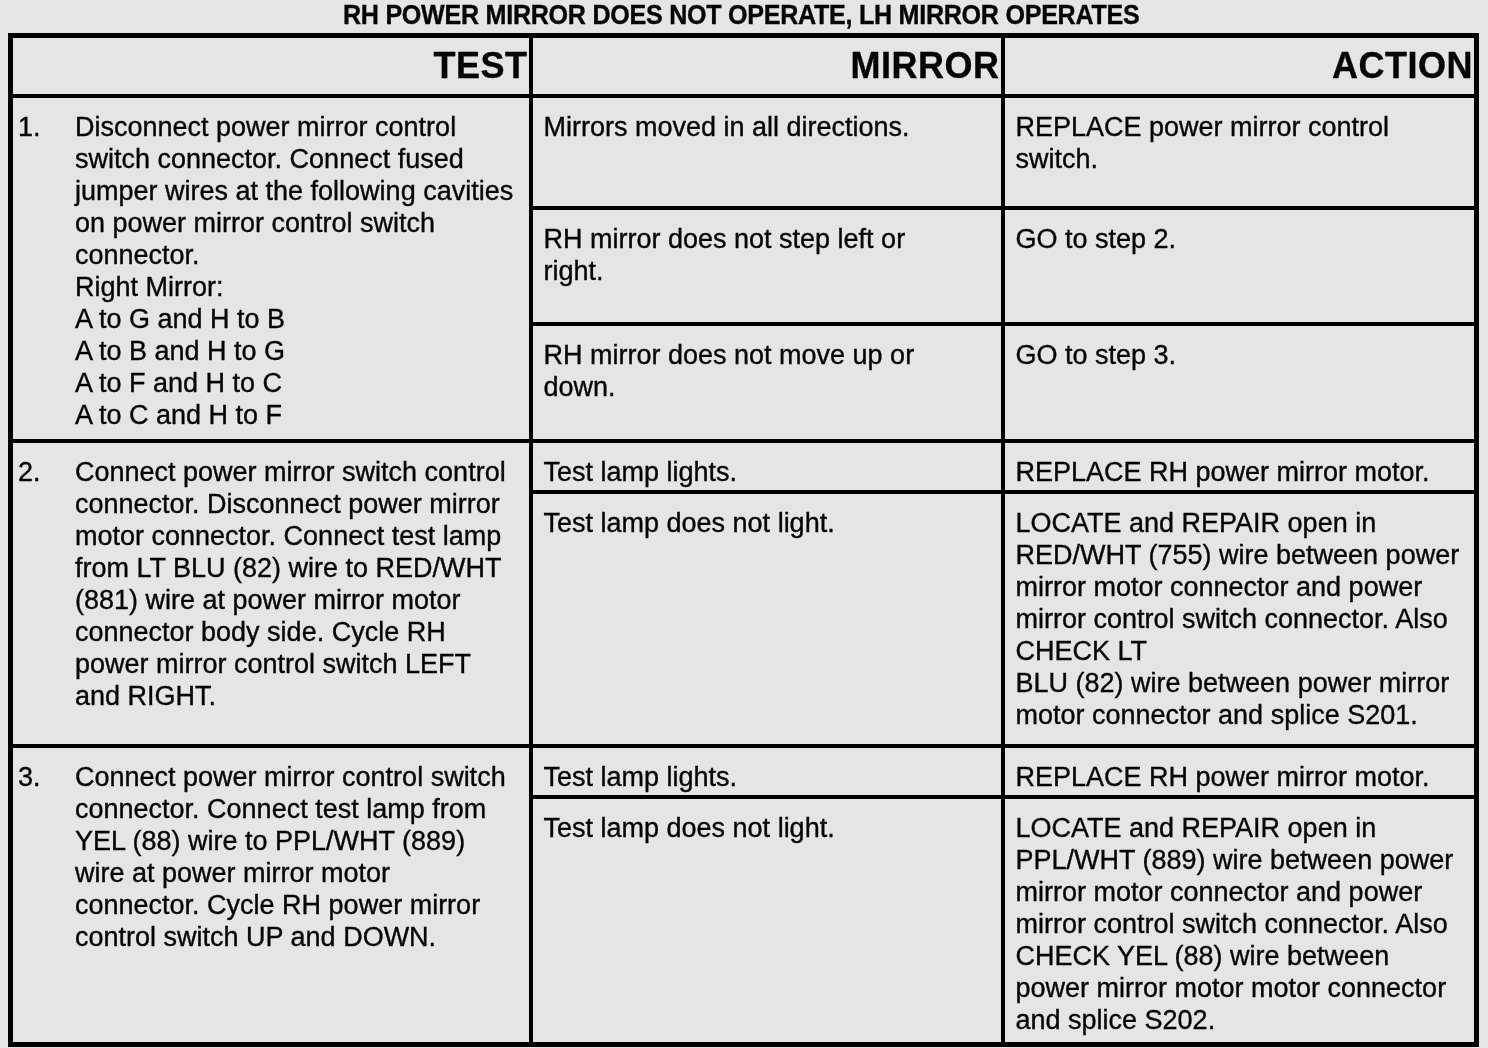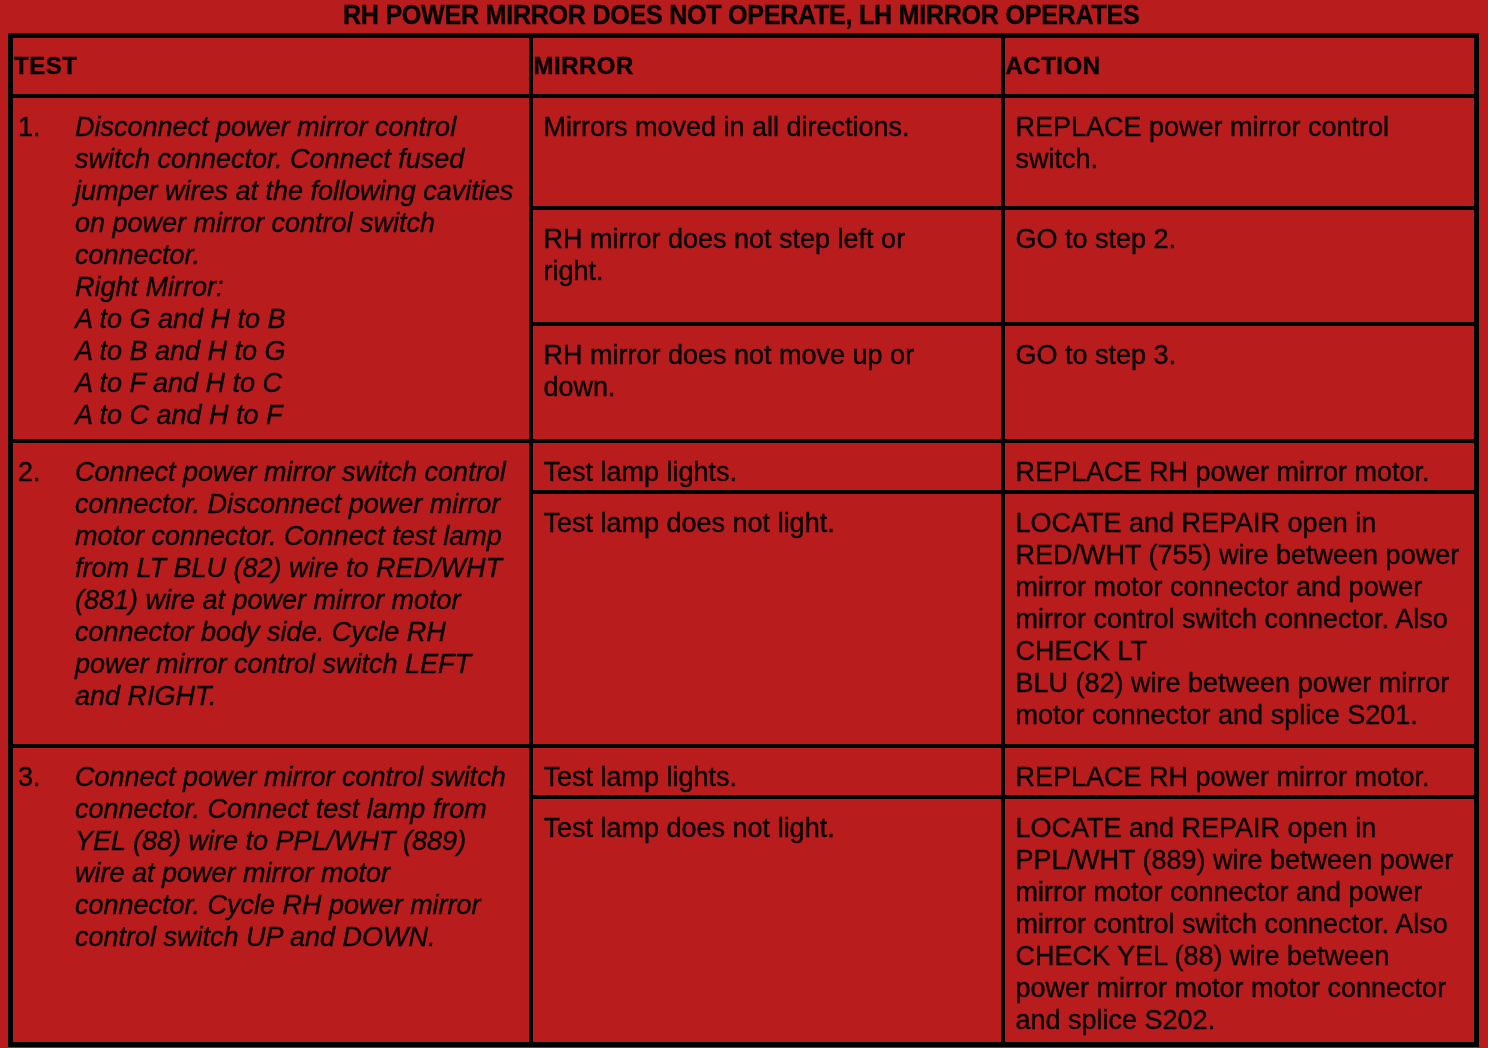--- a/index.html
+++ b/index.html
@@ -1,19 +1,19 @@
 <!DOCTYPE html>
 <html><head>
 <meta charset="utf-8">
 <style>
   html,body{margin:0;padding:0;background:#fff;}
   .page{
     position:relative;
     width:1488px;height:1048px;
-    background:#b91c1c;
+    background:#e5e5e5;
     color:#050505;
     font-family:"Liberation Sans","DejaVu Sans",sans-serif;
     overflow:hidden;
     -webkit-text-stroke:0.35px #000;
   }
   .title{
     position:absolute;top:0;left:8px;width:1466px;
     text-align:center;
   }
   .title span{
@@ -32,37 +32,37 @@
     border-collapse:collapse;
     table-layout:fixed;
     border:5px solid #000;
   }
   col.c-test{width:520px;}
   col.c-result{width:472px;}
   col.c-action{width:474px;}
   th,td{border:4px solid #000;}
   th{
     height:54px;
-    font-size:24px;
+    font-size:36px;
     font-weight:bold;
-    text-align:left;
+    text-align:right;
     vertical-align:middle;
     letter-spacing:0.5px;
   }
   td{
     vertical-align:top;
     font-size:27px;
     line-height:32px;
     font-weight:normal;
   }
   td.rcell,td.acell{padding:13px 12px 2px 11px;white-space:pre-line;}
   td.tcell{padding:13px 0 2px 0;}
   .test-wrap{display:flex;align-items:flex-start;}
   .step-num{flex:0 0 62px;box-sizing:border-box;padding-left:5px;}
-  .test-text{flex:1;padding-right:14px;white-space:pre-line;font-style:italic;}
+  .test-text{flex:1;padding-right:14px;white-space:pre-line;}
   tr.rh1{height:112px;}
   tr.rh2{height:116px;}
   tr.rh3{height:117px;}
   tr.rh4{height:51px;}
   tr.rh5{height:254px;}
   tr.rh6{height:50px;}
   tr.rh7{height:247px;}
 </style>
 </head>
 <body>

